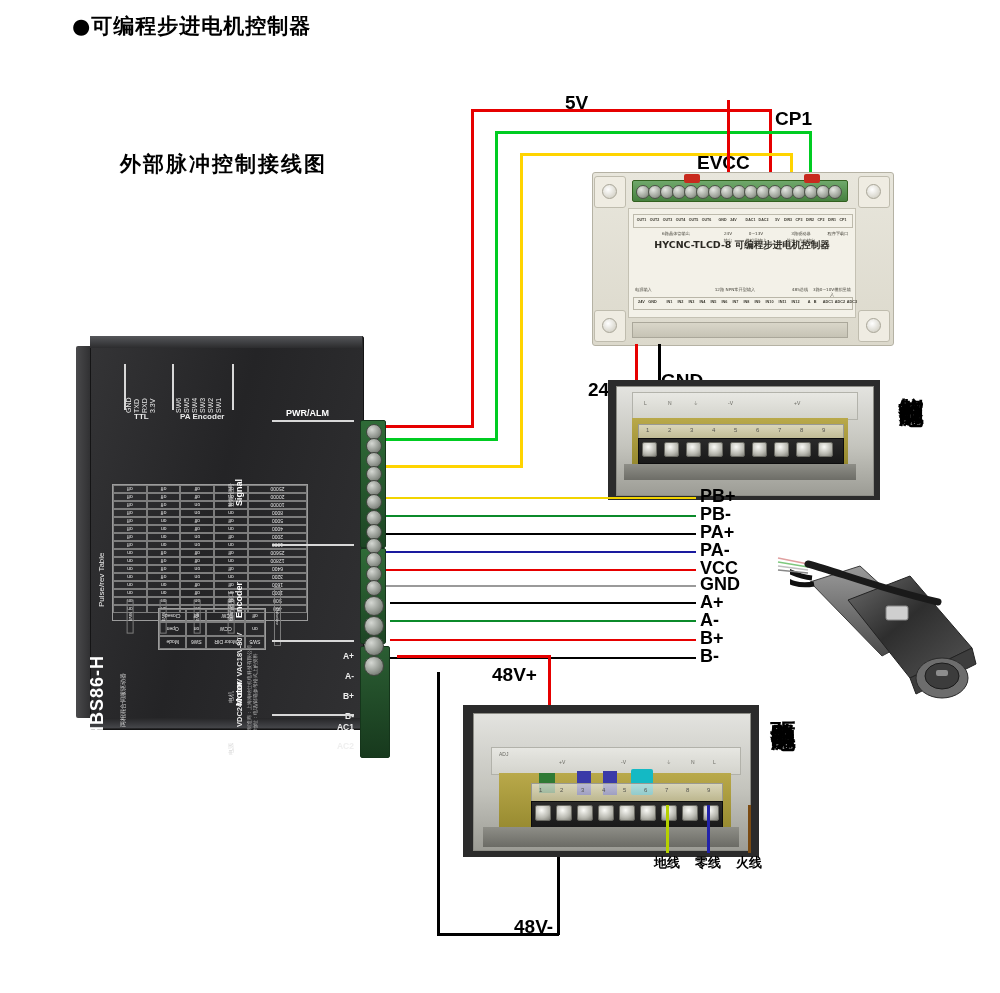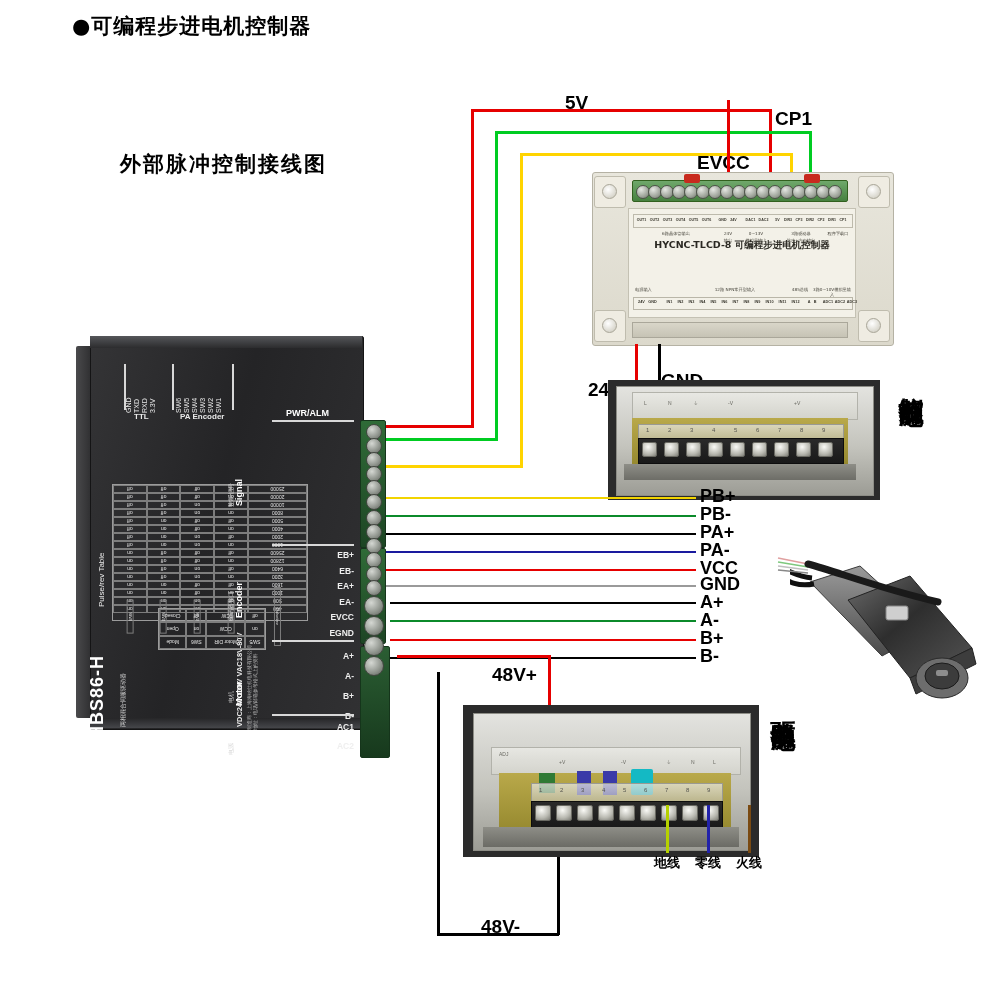--- a/index.html
+++ b/index.html
@@ -433,28 +433,20 @@
       </tbody>
   </table>
 
   <div class="grp-label" style="left:210px;top:72px;">PWR/ALM</div>
   <div class="hline" style="left:196px;top:84px;width:82px;"></div>
 
   <div class="drv-txt rot90" style="left:168px;top:160px;font-size:9px;font-weight:bold;color:#fff;">Signal</div>
   <div class="drv-txt rot90" style="left:160px;top:162px;font-size:6px;color:#d5d5d5;font-family:'DejaVu Sans',sans-serif;">控制信号</div>
   <div class="hline" style="left:196px;top:208px;width:82px;"></div>
 
-  <div class="pinlist" style="left:180px;top:212px;width:98px;">
-    <div>EB+</div>
-    <div>EB-</div>
-    <div>EA+</div>
-    <div>EA-</div>
-    <div>EVCC</div>
-    <div>EGND</div>
-  </div>
   <div class="drv-txt rot90" style="left:168px;top:272px;font-size:9px;font-weight:bold;color:#fff;">Encoder</div>
   <div class="drv-txt rot90" style="left:160px;top:276px;font-size:6px;color:#d5d5d5;font-family:'DejaVu Sans',sans-serif;">编码器接口</div>
   <div class="hline" style="left:196px;top:304px;width:82px;"></div>
 
   <div class="pinlist" style="left:180px;top:310px;width:98px;line-height:20px;">
     <div>A+</div>
     <div>A-</div>
     <div>B+</div>
     <div>B-</div>
   </div>
@@ -514,21 +506,21 @@
 <div class="wirelab" style="left:700px;top:628px;">B+</div>
 <div class="wirelab" style="left:700px;top:646px;">B-</div>
 
 <div class="w wh" style="left:397px;top:655px;width:153px;border-color:#e60000;"></div>
 <div class="w wv" style="left:548px;top:655px;height:145px;border-color:#e60000;"></div>
 <div class="netlab big" style="left:492px;top:664px;">48V+</div>
 
 <div class="w wv" style="left:437px;top:672px;height:263px;border-color:#000;"></div>
 <div class="w wh" style="left:437px;top:933px;width:122px;border-color:#000;"></div>
 <div class="w wv" style="left:557px;top:800px;height:135px;border-color:#000;"></div>
-<div class="netlab big" style="left:481px;top:916px;">48V-</div>
+<div class="netlab big" style="left:514px;top:916px;">48V-</div>
 
 <div class="psu" style="left:463px;top:705px;width:296px;height:152px;">
   <div class="psu-case" style="left:10px;top:8px;width:276px;height:136px;"></div>
   <div class="psu-cover" style="left:28px;top:42px;width:248px;height:26px;"></div>
   <div class="psu-lbl" style="left:36px;top:46px;">ADJ</div>
   <div class="psu-lbl" style="left:96px;top:54px;">+V</div>
   <div class="psu-lbl" style="left:158px;top:54px;">-V</div>
   <div class="psu-lbl" style="left:204px;top:54px;">⏚</div>
   <div class="psu-lbl" style="left:228px;top:54px;">N</div>
   <div class="psu-lbl" style="left:250px;top:54px;">L</div>

